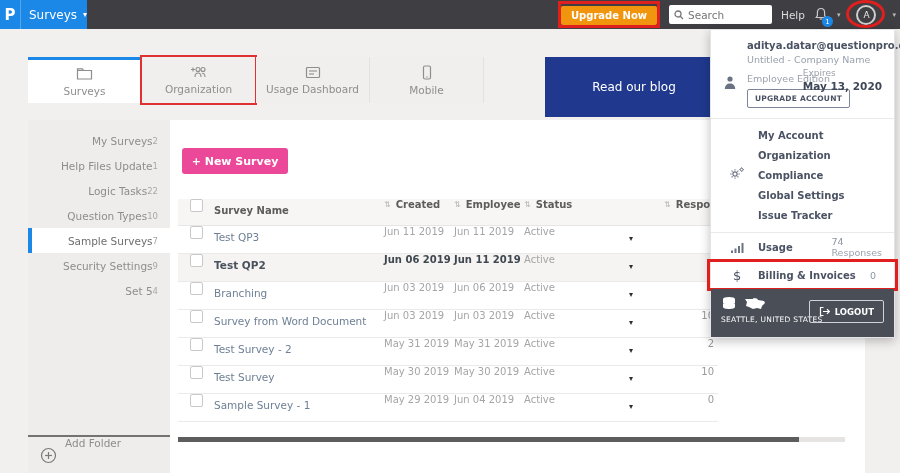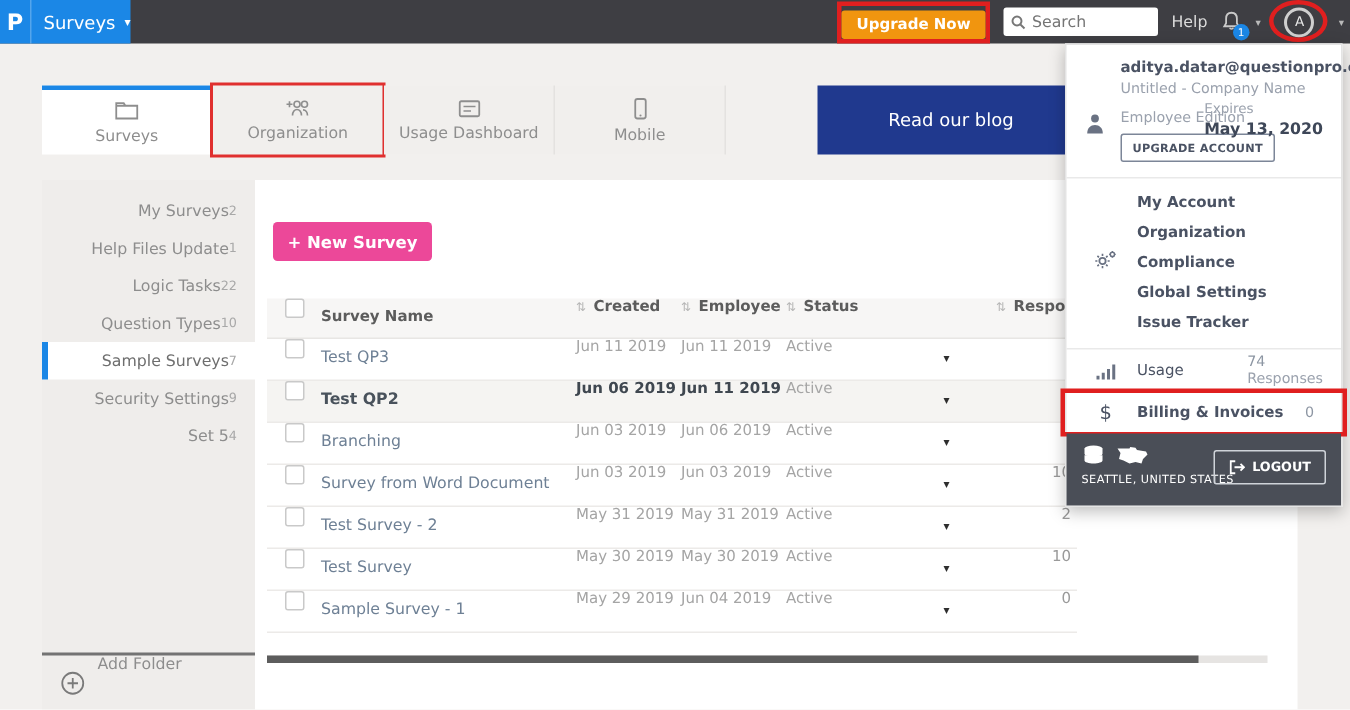--- a/index.html
+++ b/index.html
@@ -32,21 +32,21 @@
             display:flex; align-items:center; justify-content:center; font-size:9px; }
   .avatar-ann { position:absolute; left:-3px; top:0px; width:39px; height:28px; border:3px solid #e01f1f;
                 border-radius:50%; pointer-events:none; z-index:60; }
   
   .tabsbar { position:absolute; left:28px; top:57px; height:46px; display:flex; z-index:5; }
   .tab { width:114px; height:46px; background:#f1efed; border-right:1px solid #e4e2e0;
          display:flex; flex-direction:column; align-items:center; justify-content:center; gap:4px; position:relative; cursor:pointer; }
   .tab .tlabel { font-size:10.5px; color:#8e8e8e; }
   .tab.active { background:#fff; border-top:3px solid #1b87e6; border-right:1px solid #eceae8; }
   .tab-ann { position:absolute; left:-2px; top:-2px; right:-2px; bottom:-2px; border:2px solid #e0302f; pointer-events:none; }
-  .blog-banner { position:absolute; left:545px; top:57px; width:178px; height:46px; background:#20398e;
+  .blog-banner { position:absolute; left:545px; top:57px; width:178px; height:60px; background:#20398e;
                  color:#fff; font-size:12px; display:flex; align-items:center; justify-content:center; cursor:pointer; z-index:5; }
   
   .sidebar { position:absolute; left:28px; top:120px; width:142px; height:353px; background:#efedeb; }
   .side-list { padding-top:8px;text-align:right; }
   .side-item { height:25px; display:flex; align-items:center; padding:0 12px 0 15px; cursor:pointer; position:relative; }
   .side-item .slabel { flex:1; font-size:10.5px; color:#8d8d8d; white-space:nowrap; }
   .side-item .scount { font-size:8.5px; color:#a8a8a8; }
   .side-item.selected { background:#fff; border-left:4px solid #1b87e6; padding-left:11px; }
   .side-item.selected .slabel { color:#6e6e6e; }
   .side-footer { position:absolute; left:0; bottom:0; width:142px; height:38px; border-top:2px solid #737373;
@@ -87,21 +87,21 @@
   .p-edition { font-size:9.5px; color:#9aa1ad; margin-top:8px; }
   .p-upgrade { margin-top:5px; border:1px solid #7c8698; background:#fff; color:#4a5263; font-weight:bold;
                font-size:7.5px; padding:4px 7px; border-radius:2px; font-family:inherit; cursor:pointer; letter-spacing:.2px; }
   .p-expires { position:absolute; right:12px; top:38px; text-align:left; }
   .p-expires .e1 { font-size:9px; color:#9aa1ad; }
   .p-expires .e2 { font-size:10.5px; font-weight:bold; color:#3e4758; margin-top:2px; }
   .p-menu { padding:7px 0 6px 0; border-bottom:1px solid #e9e9e9; position:relative; }
   .p-item { height:20px; line-height:20px; padding-left:47px; font-size:10px; font-weight:bold; color:#4a5263; cursor:pointer; }
   .gear-anchor { position:absolute; left:18px; top:47px; }
   .p-usage { height:29px; display:flex; align-items:center; border-bottom:1px solid #e9e9e9; position:relative; cursor:pointer; }
-  .p-usage .ulabel { font-size:10px; font-weight:normal; color:#4a5263; margin-left:47px; }
+  .p-usage .ulabel { font-size:10px; font-weight:bold; color:#4a5263; margin-left:47px; }
   .u-right { position:absolute; right:12px; top:3px; }
   .u-right .v { font-size:9.5px; color:#8d96a3; }
   .u-right .u { font-size:9.5px; color:#9aa1ad; }
   .p-billing { height:27px; display:flex; align-items:center; position:relative; cursor:pointer; }
   .p-billing .dollar { position:absolute; left:22px; font-size:13px; color:#4a5263; }
   .p-billing .blabel { font-size:10px; font-weight:bold; color:#4a5263; margin-left:47px; }
   .p-billing .bval { position:absolute; right:18px; font-size:9.5px; color:#8d96a3; }
   .billing-ann { position:absolute; left:-4px; right:-4px; top:-3px; bottom:-2px; border:3px solid #e01f1f; pointer-events:none; }
   .p-footer { height:48px; background:#4a4e57; position:relative; padding:7px 0 0 10px; }
   .f-icons { display:flex; gap:7px; align-items:center; }

